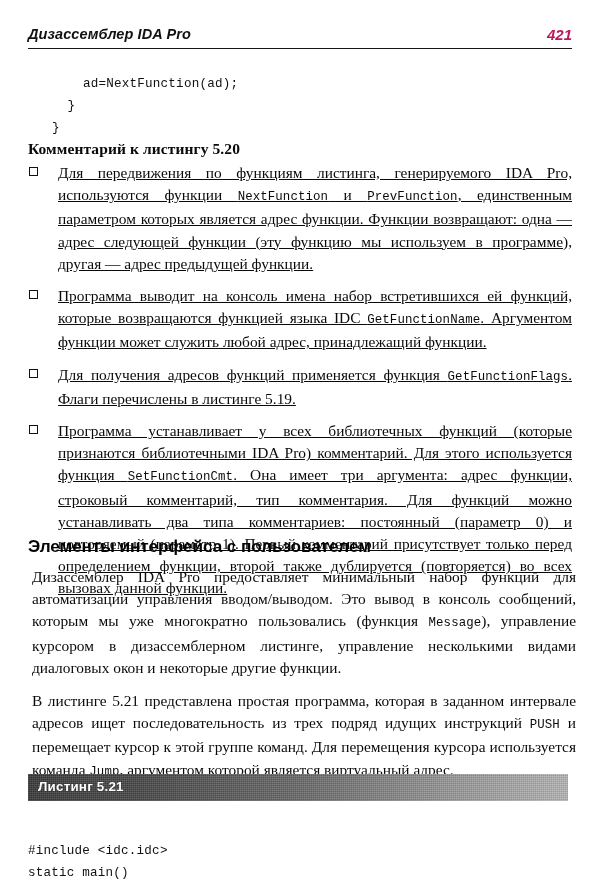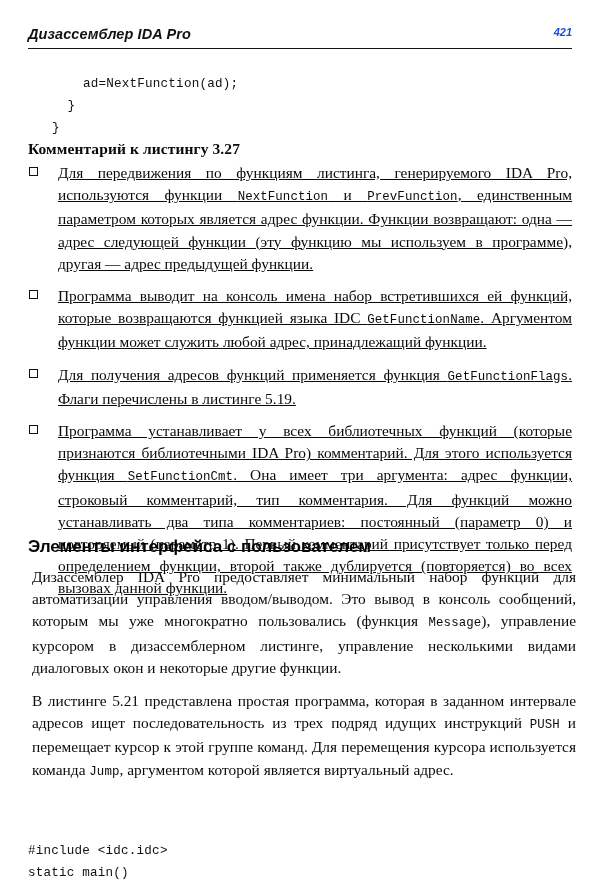--- a/index.html
+++ b/index.html
@@ -45,22 +45,22 @@
     color: #111;
     white-space: nowrap;
   }
   .running-head .rh-page {
     position: absolute;
     right: 0;
     top: 0;
     font-family: "Liberation Sans", "DejaVu Sans", sans-serif;
     font-style: italic;
     font-weight: bold;
-    font-size: 11px;
-    color: #1d4ed8;
+    font-size: 15px;
+    color: #be185d;
   }
   .rule {
     position: absolute;
     left: 28px;
     top: 48px;
     width: 544px;
     height: 0;
     border-top: 1.6px solid #141414;
   }
 
@@ -192,21 +192,21 @@
   <div class="running-head">
     <span class="rh-title">Дизассемблер IDA Pro</span>
     <span class="rh-page">421</span>
   </div>
   <div class="rule"></div>
 
   <pre class="code code-top">    ad=NextFunction(ad);
   }
 }</pre>
 
-  <div class="h-serif" style="top:140px;">Комментарий к листингу 3.27</div>
+  <div class="h-serif" style="top:140px;">Комментарий к листингу 5.20</div>
 
   <div class="bullet-list">
 
     <div class="bullet-item">
       <span class="bullet-marker"></span>
       <div class="bullet-text"><span>Для передвижения по функциям листинга, генерируемого IDA Pro, используются функции </span><span class="mono">NextFunction</span><span> и </span><span class="mono">PrevFunction</span><span>, единственным параметром которых является адрес функции. Функции возвращают: одна — адрес следующей функции (эту функцию мы используем в программе), другая — адрес предыдущей функции.</span></div>
     </div>
 
     <div class="bullet-item">
       <span class="bullet-marker"></span>
@@ -225,17 +225,21 @@
 
   </div>
 
   <div class="h-sans" style="top:536px;">Элементы интерфейса с пользователем</div>
 
   <div class="para-block" style="top:566px;">
     <p class="para"><span>Дизассемблер IDA Pro предоставляет минимальный набор функций для автоматизации управления вводом/выводом. Это вывод в консоль сообщений, которым мы уже многократно пользовались (функция </span><span class="mono">Message</span><span>), управление курсором в дизассемблерном листинге, управление несколькими видами диалоговых окон и некоторые другие функции.</span></p>
     <p class="para"><span>В листинге 5.21 представлена простая программа, которая в заданном интервале адресов ищет последовательность из трех подряд идущих инструкций </span><span class="mono">PUSH</span><span> и перемещает курсор к этой группе команд. Для перемещения курсора используется команда </span><span class="mono">Jump</span><span>, аргументом которой является виртуальный адрес.</span></p>
   </div>
 
+  <div class="listing-bar">
+    <div class="noise"></div>
+    <span class="listing-label">Листинг 5.21</span>
+  </div>
 
   <pre class="code code-bottom">#include &lt;idc.idc&gt;
 static main()</pre>
 
 </div>
 
 </body></html>

